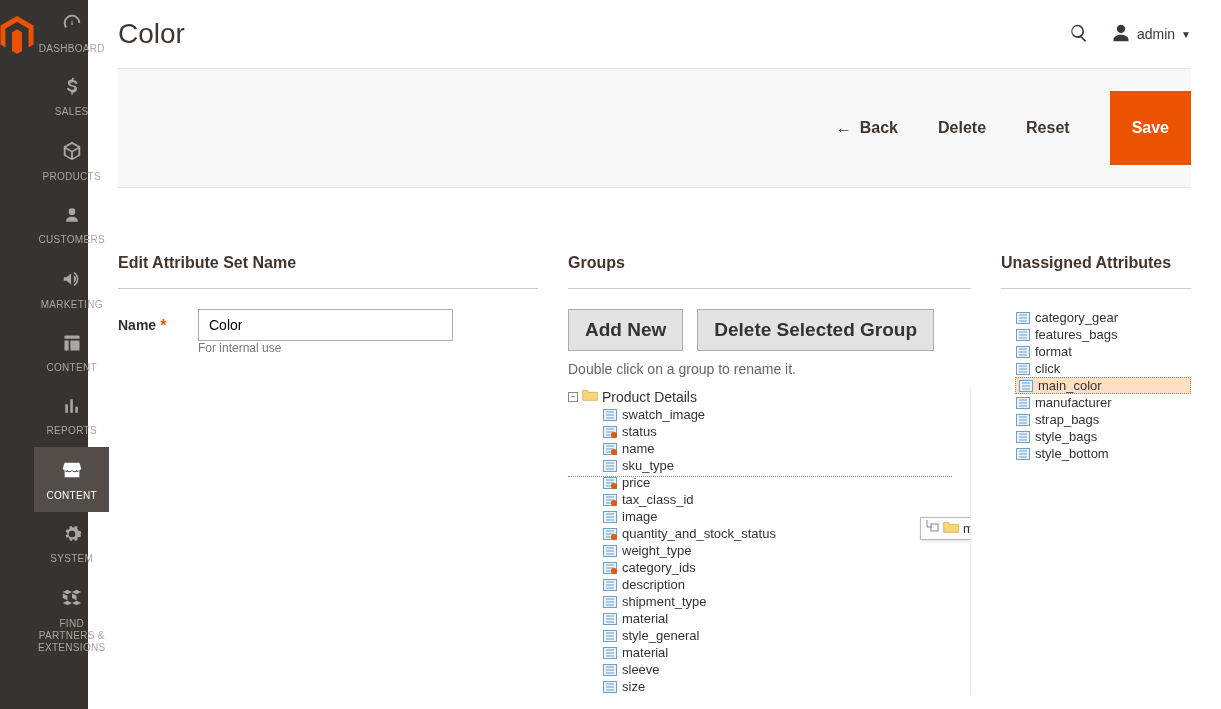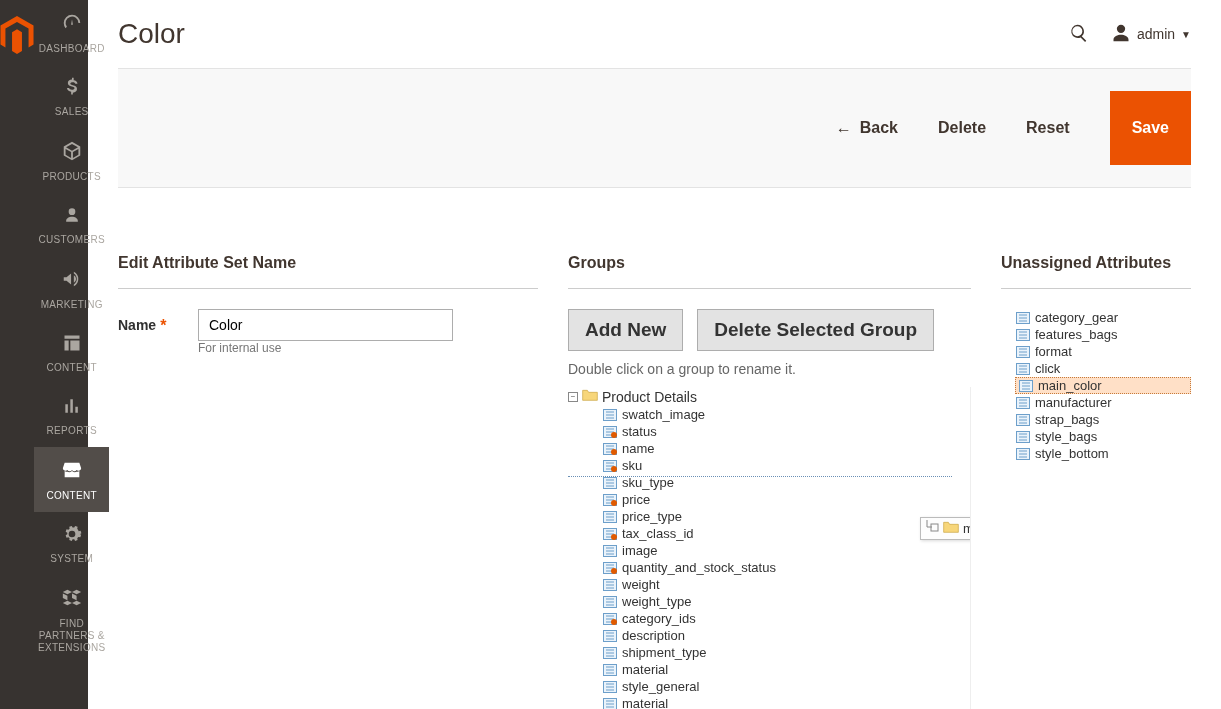--- a/index.html
+++ b/index.html
@@ -473,104 +473,70 @@
                   </span>
                   <span>name</span>
                 </li>
                 <li class="tree-leaf">
                   <span class="leaf-icon">
                     <svg viewBox="0 0 14 12">
                       <rect x="0.5" y="0.5" width="13" height="11" fill="#eaf3fb" stroke="#6d9fca"></rect>
                       <line x1="3" y1="3" x2="11" y2="3" stroke="#6d9fca"></line>
                       <line x1="3" y1="6" x2="11" y2="6" stroke="#6d9fca"></line>
                       <line x1="3" y1="9" x2="11" y2="9" stroke="#6d9fca"></line>
+                    </svg>
+                  </span>
+                  <span>sku_type</span>
+                </li>
+                <li class="tree-leaf">
+                  <span class="leaf-icon">
+                    <svg viewBox="0 0 14 12">
+                      <rect x="0.5" y="0.5" width="13" height="11" fill="#eaf3fb" stroke="#6d9fca"></rect>
+                      <line x1="3" y1="3" x2="11" y2="3" stroke="#6d9fca"></line>
+                      <line x1="3" y1="6" x2="11" y2="6" stroke="#6d9fca"></line>
+                      <line x1="3" y1="9" x2="11" y2="9" stroke="#6d9fca"></line>
                       <circle cx="11" cy="9" r="3" fill="#e05a00"></circle>
                     </svg>
                   </span>
-                  <span>sku</span>
-                </li>
-                <li class="tree-leaf">
-                  <span class="leaf-icon">
-                    <svg viewBox="0 0 14 12">
-                      <rect x="0.5" y="0.5" width="13" height="11" fill="#eaf3fb" stroke="#6d9fca"></rect>
-                      <line x1="3" y1="3" x2="11" y2="3" stroke="#6d9fca"></line>
-                      <line x1="3" y1="6" x2="11" y2="6" stroke="#6d9fca"></line>
-                      <line x1="3" y1="9" x2="11" y2="9" stroke="#6d9fca"></line>
-                    </svg>
-                  </span>
-                  <span>sku_type</span>
+                  <span>price</span>
                 </li>
                 <li class="tree-leaf">
                   <span class="leaf-icon">
                     <svg viewBox="0 0 14 12">
                       <rect x="0.5" y="0.5" width="13" height="11" fill="#eaf3fb" stroke="#6d9fca"></rect>
                       <line x1="3" y1="3" x2="11" y2="3" stroke="#6d9fca"></line>
                       <line x1="3" y1="6" x2="11" y2="6" stroke="#6d9fca"></line>
                       <line x1="3" y1="9" x2="11" y2="9" stroke="#6d9fca"></line>
                       <circle cx="11" cy="9" r="3" fill="#e05a00"></circle>
                     </svg>
                   </span>
-                  <span>price</span>
-                </li>
-                <li class="tree-leaf">
-                  <span class="leaf-icon">
-                    <svg viewBox="0 0 14 12">
-                      <rect x="0.5" y="0.5" width="13" height="11" fill="#eaf3fb" stroke="#6d9fca"></rect>
-                      <line x1="3" y1="3" x2="11" y2="3" stroke="#6d9fca"></line>
-                      <line x1="3" y1="6" x2="11" y2="6" stroke="#6d9fca"></line>
-                      <line x1="3" y1="9" x2="11" y2="9" stroke="#6d9fca"></line>
-                    </svg>
-                  </span>
-                  <span>price_type</span>
+                  <span>tax_class_id</span>
+                </li>
+                <li class="tree-leaf">
+                  <span class="leaf-icon">
+                    <svg viewBox="0 0 14 12">
+                      <rect x="0.5" y="0.5" width="13" height="11" fill="#eaf3fb" stroke="#6d9fca"></rect>
+                      <line x1="3" y1="3" x2="11" y2="3" stroke="#6d9fca"></line>
+                      <line x1="3" y1="6" x2="11" y2="6" stroke="#6d9fca"></line>
+                      <line x1="3" y1="9" x2="11" y2="9" stroke="#6d9fca"></line>
+                    </svg>
+                  </span>
+                  <span>image</span>
                 </li>
                 <li class="tree-leaf">
                   <span class="leaf-icon">
                     <svg viewBox="0 0 14 12">
                       <rect x="0.5" y="0.5" width="13" height="11" fill="#eaf3fb" stroke="#6d9fca"></rect>
                       <line x1="3" y1="3" x2="11" y2="3" stroke="#6d9fca"></line>
                       <line x1="3" y1="6" x2="11" y2="6" stroke="#6d9fca"></line>
                       <line x1="3" y1="9" x2="11" y2="9" stroke="#6d9fca"></line>
                       <circle cx="11" cy="9" r="3" fill="#e05a00"></circle>
                     </svg>
                   </span>
-                  <span>tax_class_id</span>
-                </li>
-                <li class="tree-leaf">
-                  <span class="leaf-icon">
-                    <svg viewBox="0 0 14 12">
-                      <rect x="0.5" y="0.5" width="13" height="11" fill="#eaf3fb" stroke="#6d9fca"></rect>
-                      <line x1="3" y1="3" x2="11" y2="3" stroke="#6d9fca"></line>
-                      <line x1="3" y1="6" x2="11" y2="6" stroke="#6d9fca"></line>
-                      <line x1="3" y1="9" x2="11" y2="9" stroke="#6d9fca"></line>
-                    </svg>
-                  </span>
-                  <span>image</span>
-                </li>
-                <li class="tree-leaf">
-                  <span class="leaf-icon">
-                    <svg viewBox="0 0 14 12">
-                      <rect x="0.5" y="0.5" width="13" height="11" fill="#eaf3fb" stroke="#6d9fca"></rect>
-                      <line x1="3" y1="3" x2="11" y2="3" stroke="#6d9fca"></line>
-                      <line x1="3" y1="6" x2="11" y2="6" stroke="#6d9fca"></line>
-                      <line x1="3" y1="9" x2="11" y2="9" stroke="#6d9fca"></line>
-                      <circle cx="11" cy="9" r="3" fill="#e05a00"></circle>
-                    </svg>
-                  </span>
                   <span>quantity_and_stock_status</span>
-                </li>
-                <li class="tree-leaf">
-                  <span class="leaf-icon">
-                    <svg viewBox="0 0 14 12">
-                      <rect x="0.5" y="0.5" width="13" height="11" fill="#eaf3fb" stroke="#6d9fca"></rect>
-                      <line x1="3" y1="3" x2="11" y2="3" stroke="#6d9fca"></line>
-                      <line x1="3" y1="6" x2="11" y2="6" stroke="#6d9fca"></line>
-                      <line x1="3" y1="9" x2="11" y2="9" stroke="#6d9fca"></line>
-                    </svg>
-                  </span>
-                  <span>weight</span>
                 </li>
                 <li class="tree-leaf">
                   <span class="leaf-icon">
                     <svg viewBox="0 0 14 12">
                       <rect x="0.5" y="0.5" width="13" height="11" fill="#eaf3fb" stroke="#6d9fca"></rect>
                       <line x1="3" y1="3" x2="11" y2="3" stroke="#6d9fca"></line>
                       <line x1="3" y1="6" x2="11" y2="6" stroke="#6d9fca"></line>
                       <line x1="3" y1="9" x2="11" y2="9" stroke="#6d9fca"></line>
                     </svg>
                   </span>

